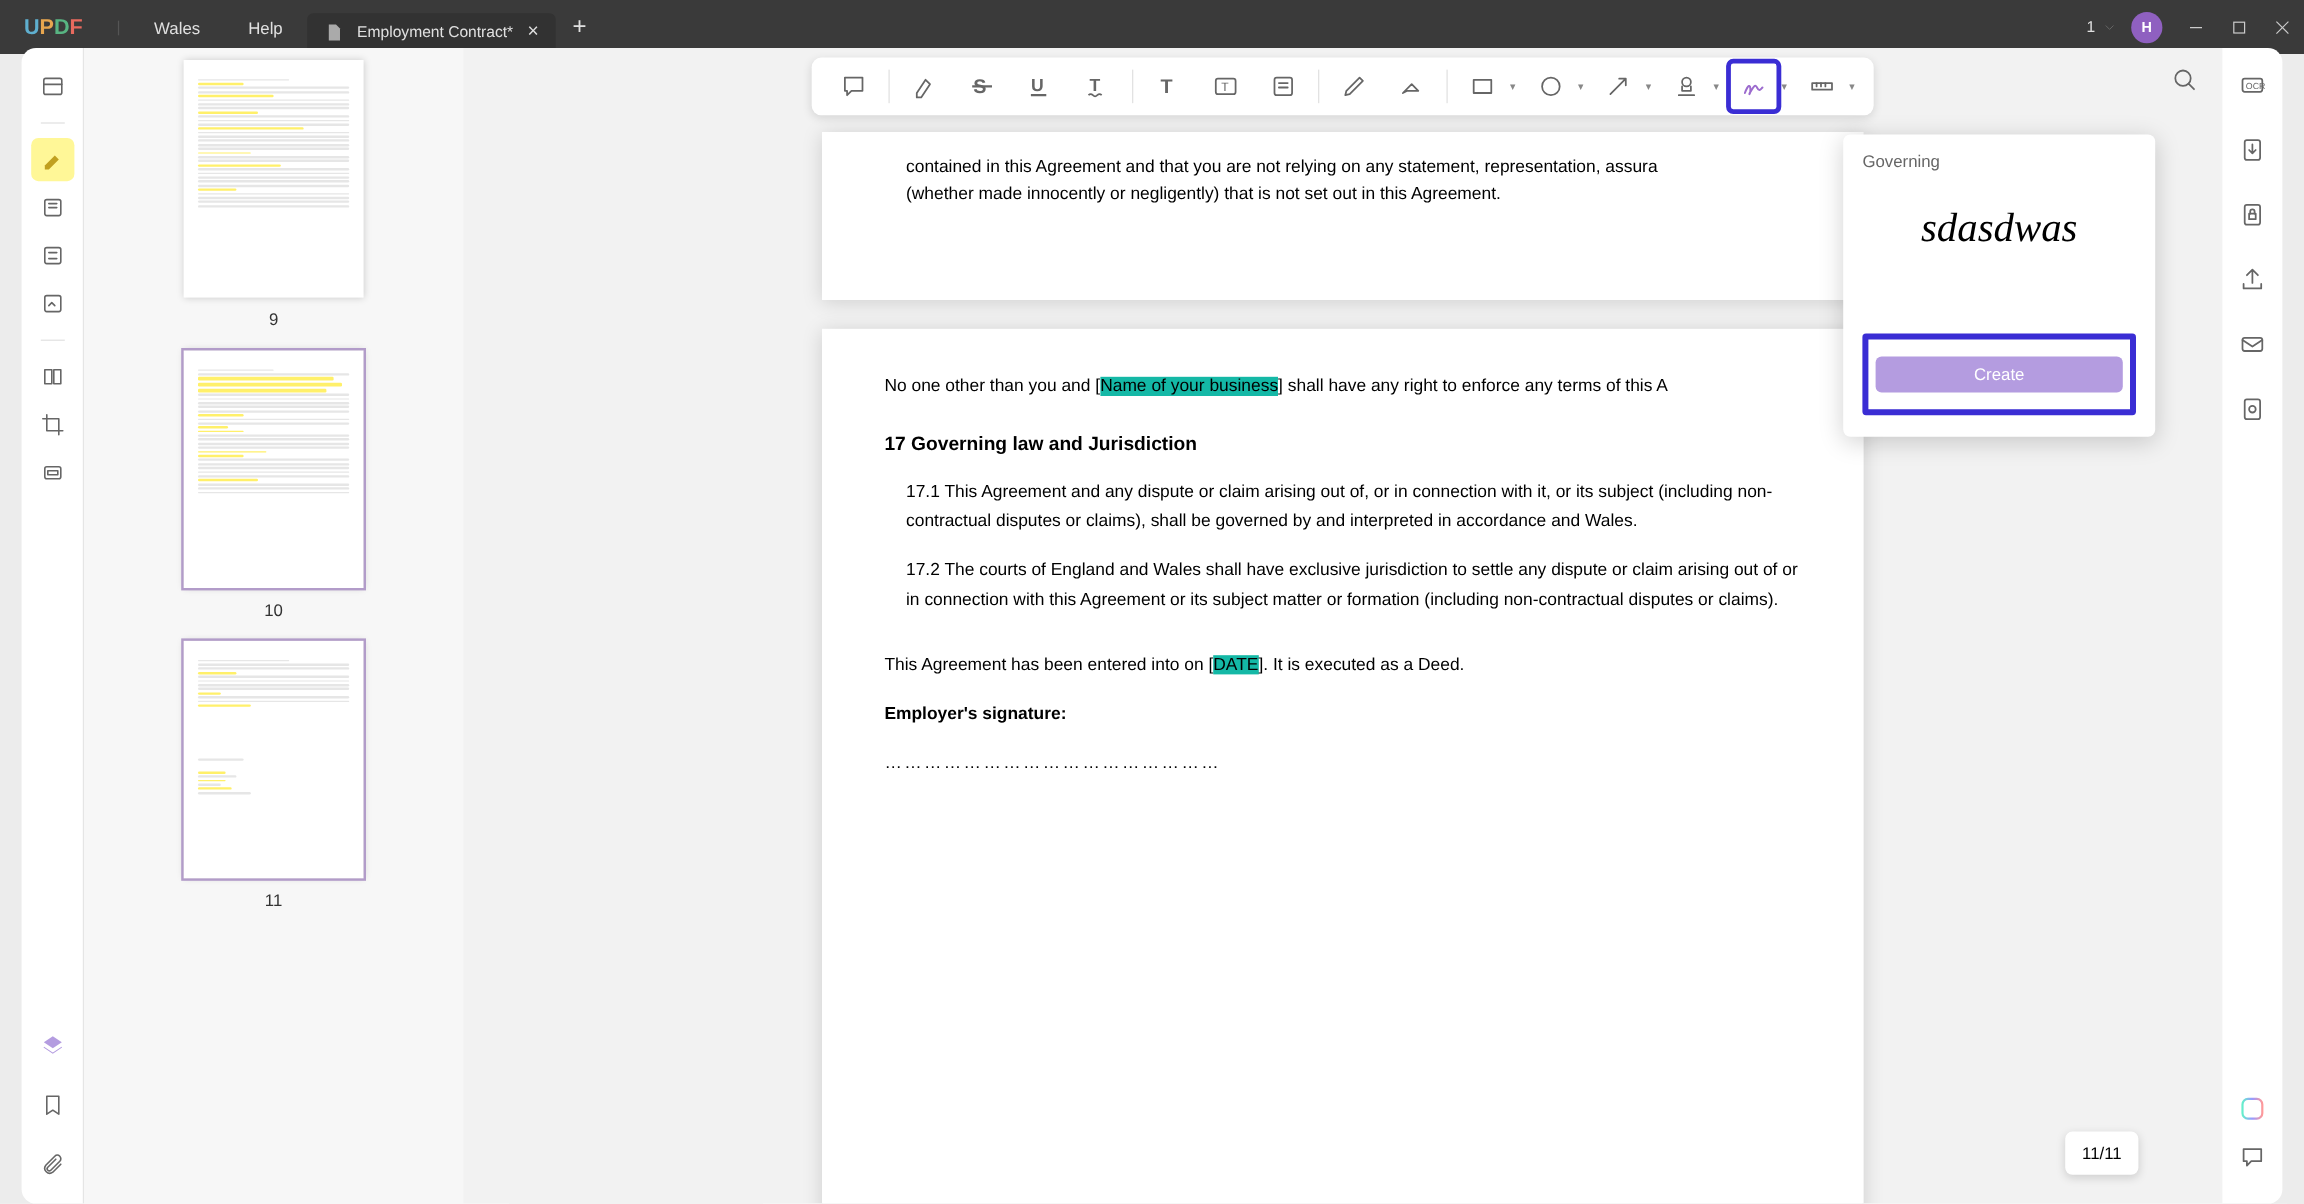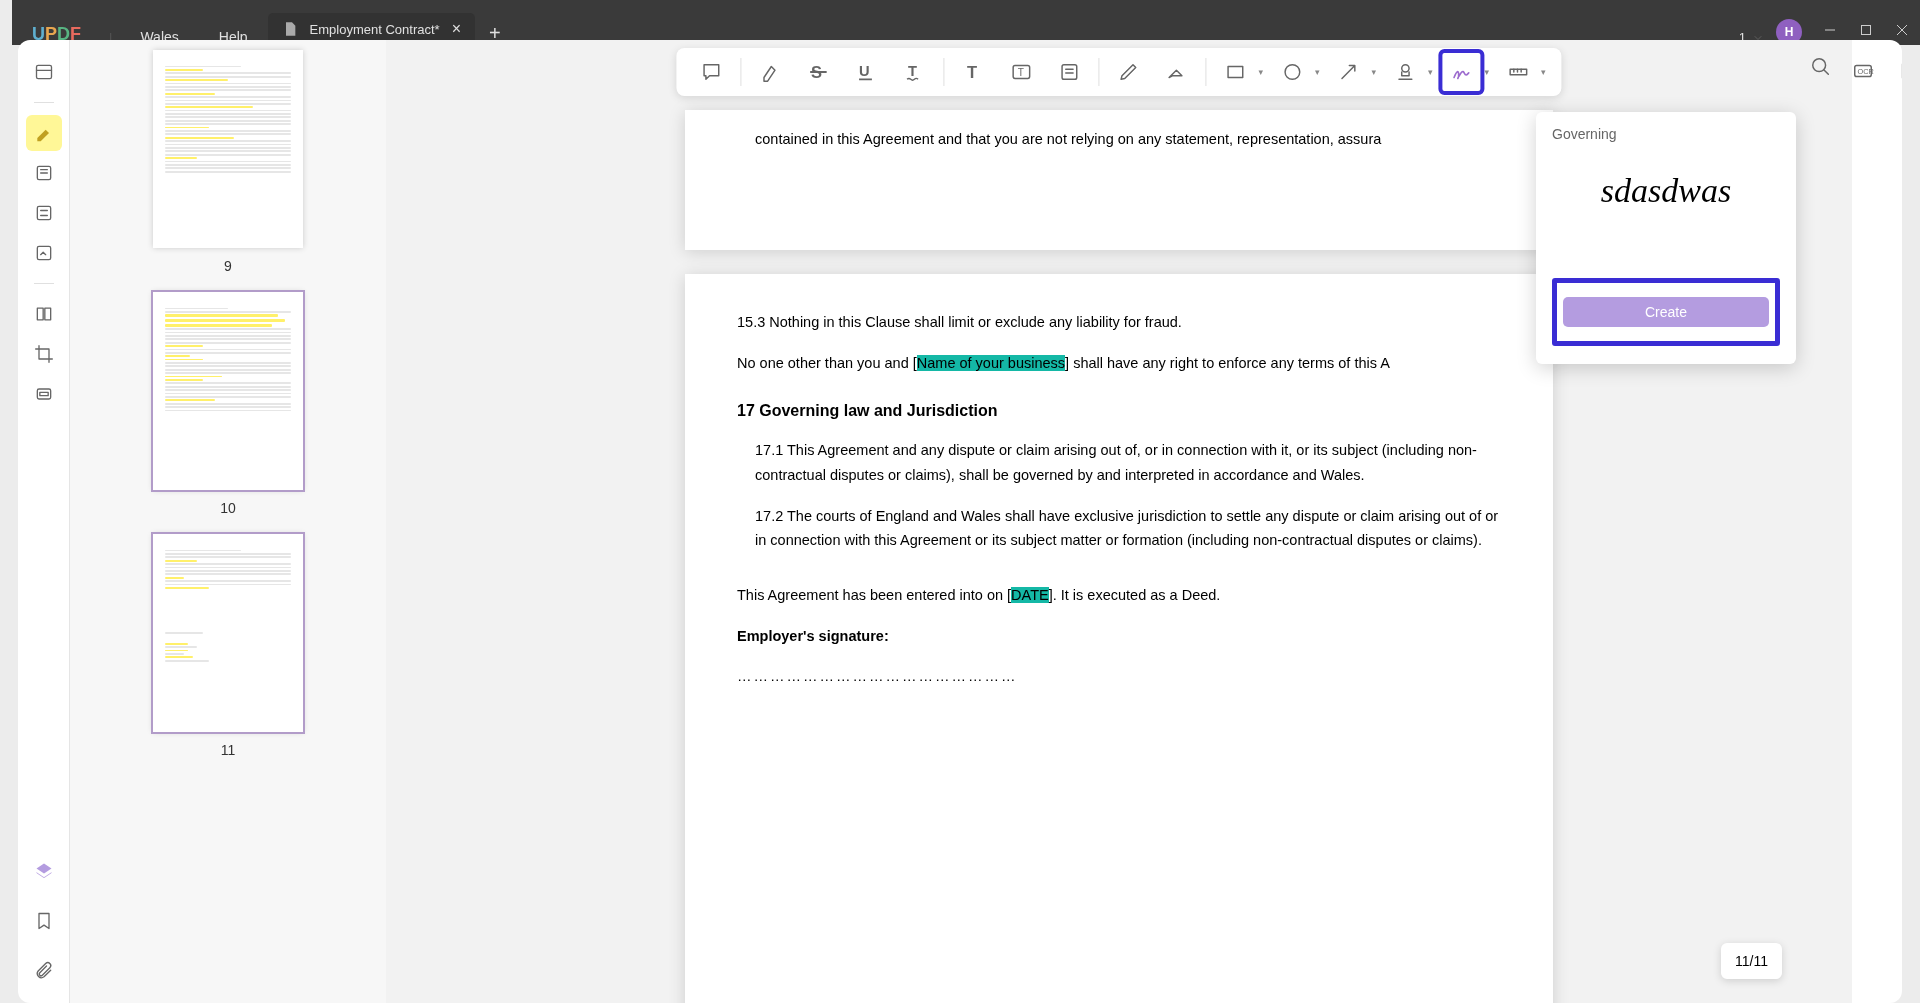--- a/index.html
+++ b/index.html
@@ -1,19 +1,19 @@
 <!DOCTYPE html>
 <html><head>
 <meta charset="utf-8">
 <style>
 * { margin: 0; padding: 0; box-sizing: border-box; }
 body { font-family: -apple-system, "Segoe UI", Arial, sans-serif; background: #ececec; width: 1920px; height: 1003px; overflow: hidden; font-size: 13px; }
 
 
-.titlebar { height: 45px; background: #3a3a3a; color: #e0e0e0; display: flex; align-items: flex-end; margin-left: 12px; }
+.titlebar { height: 45px; background: #3a3a3a; color: #e0e0e0; display: flex; align-items: center; }
 .logo { font-weight: bold; font-size: 18px; margin: 0 20px; }
 .logo .u { color: #5fafcf; } .logo .p { color: #e8a64f; } .logo .d { color: #58b482; } .logo .f { color: #e86a5e; }
 .menusep { color: #555; margin: 0 8px; }
 .menuitem { font-size: 14px; padding: 0 20px; cursor: pointer; }
 .tab { background: #323232; height: 32px; display: flex; align-items: center; padding: 0 14px; border-radius: 5px 5px 0 0; margin-top: 8px; gap: 12px; }
 .tab-ico { width: 16px; height: 16px; fill: #aaa; }
 .tab-close { font-size: 16px; cursor: pointer; }
 .newtab { font-size: 20px; margin-left: 14px; cursor: pointer; }
 .spacer { flex: 1; }
 .pagenav { margin-right: 12px; display: flex; align-items: center; gap: 6px; }
@@ -59,21 +59,21 @@
 .sigdots { letter-spacing: 2px; }
 
 
 .sigpanel { position: absolute; top: 72px; left: 1150px; width: 260px; background: #fff; border-radius: 6px; box-shadow: 0 4px 20px rgba(0,0,0,.18); padding: 14px 16px 18px; z-index: 10; }
 .sigtitle { font-size: 14px; color: #666; margin-bottom: 30px; }
 .sigprev { font-family: "Brush Script MT", cursive; font-size: 34px; text-align: center; font-style: italic; margin-bottom: 68px; }
 .createbtn { width: 100%; height: 30px; background: #b49ce0; color: #fff; border: none; border-radius: 5px; font-size: 14px; cursor: pointer; }
 .createframe { border: 5px solid #3a2dd4; border-radius: 3px; padding: 14px 6px; margin-top: 40px; }
 
 
-.rightstrip { width: 50px; display: flex; flex-direction: row; padding-top: 16px; gap: 24px; }
+.rightstrip { width: 50px; display: flex; flex-direction: column; align-items: center; padding-top: 16px; gap: 24px; }
 .rbtn { width: 30px; height: 30px; display: flex; align-items: center; justify-content: center; cursor: pointer; }
 .rightbottom { margin-top: auto; padding-bottom: 24px; display: flex; flex-direction: column; align-items: center; gap: 14px; }
 .aicon { width: 22px; height: 22px; }
 
 .pagecounter { position: absolute; right: 70px; bottom: 24px; background: #fff; box-shadow: 0 2px 8px rgba(0,0,0,.15); padding: 10px 14px; border-radius: 6px; font-size: 14px; }
 
 .searchbtn { position: absolute; top: 16px; right: 12px; width: 30px; height: 30px; cursor: pointer; }
 
 .icon-stroke path, .icon-stroke rect, .icon-stroke circle, .icon-stroke line, .icon-stroke polyline { fill: none; stroke: #666; stroke-width: 1.6; stroke-linecap: round; stroke-linejoin: round; }
 .icon-sig path { fill: none; stroke: #9c6bce; stroke-width: 1.8; stroke-linecap: round; }
@@ -400,25 +400,25 @@
             <line x1="11" y1="9" x2="11" y2="12"></line>
             <line x1="15" y1="9" x2="15" y2="12"></line>
           </svg>
         </div>
         <span class="dd">▾</span>
     </div>
 
     <div class="page page1">
       <div class="indent">
         <span>contained in this Agreement and that you are not relying on any statement, representation, assura</span><br>
+        <span>(whether made innocently or negligently) that is not set out in this Agreement.</span>
       </div>
     </div>
 
     <div class="page page2">
-      <div class="para">15.3    Nothing in this Clause shall limit or exclude any liability for fraud.</div>
       <div class="para">
         <span>No one other than you and [</span><span class="hl-y">Name of your business</span><span>] shall have any right to enforce any terms of this A</span>
       </div>
       <div class="sec-h">17    Governing law and Jurisdiction</div>
       <div class="para indent">17.1 This Agreement and any dispute or claim arising out of, or in connection with it, or its subject (including non-contractual disputes or claims), shall be governed by and interpreted in accordance and Wales.</div>
       <div class="para indent">17.2 The courts of England and Wales shall have exclusive jurisdiction to settle any dispute or claim arising out of or in connection with this Agreement or its subject matter or formation (including non-contractual disputes or claims).</div>
       <div class="para" style="margin-top:30px">
         <span>This Agreement has been entered into on [</span><span class="hl-y">DATE</span><span>]. It is executed as a Deed.</span>
       </div>
       <div class="para" style="font-weight:bold">Employer's signature:</div>

